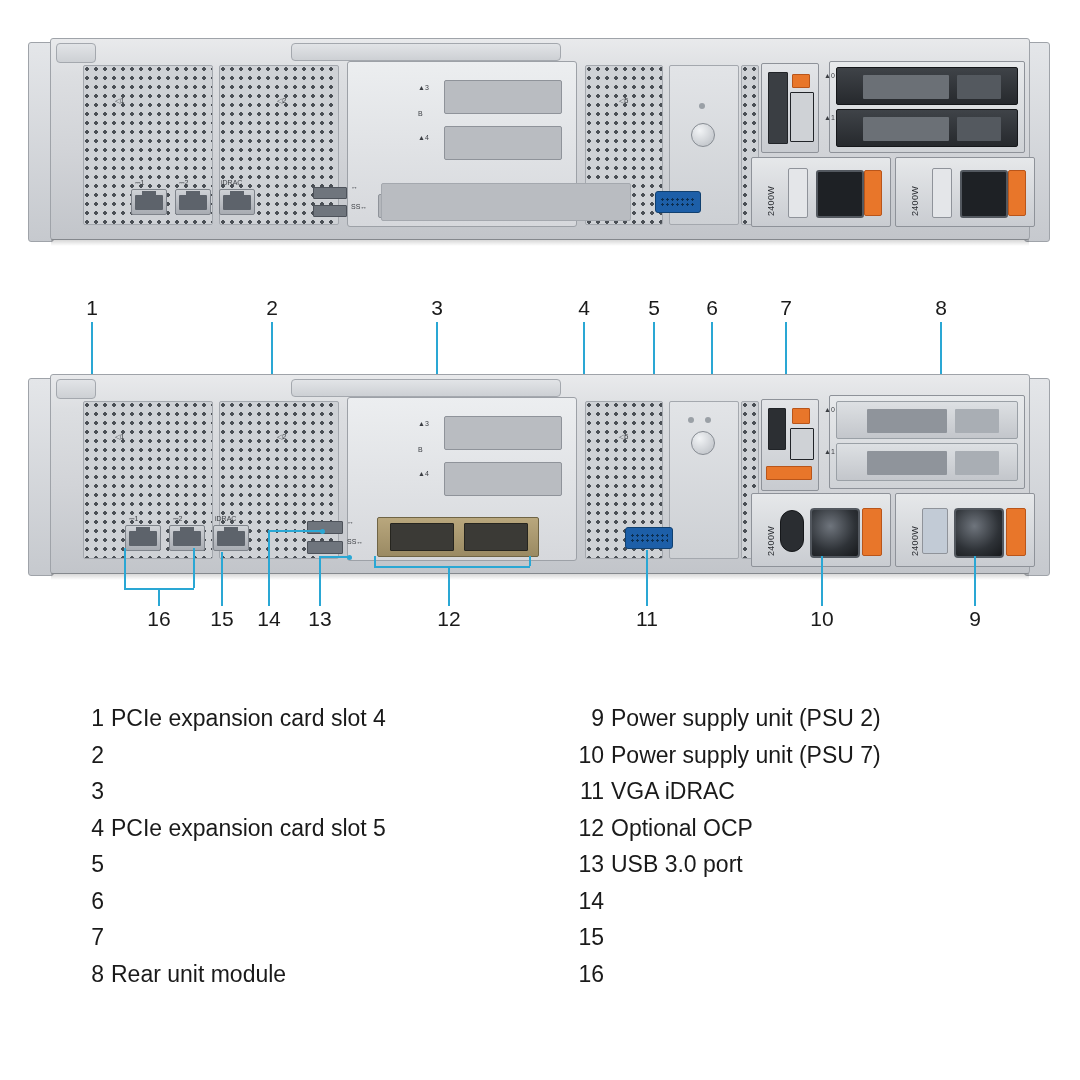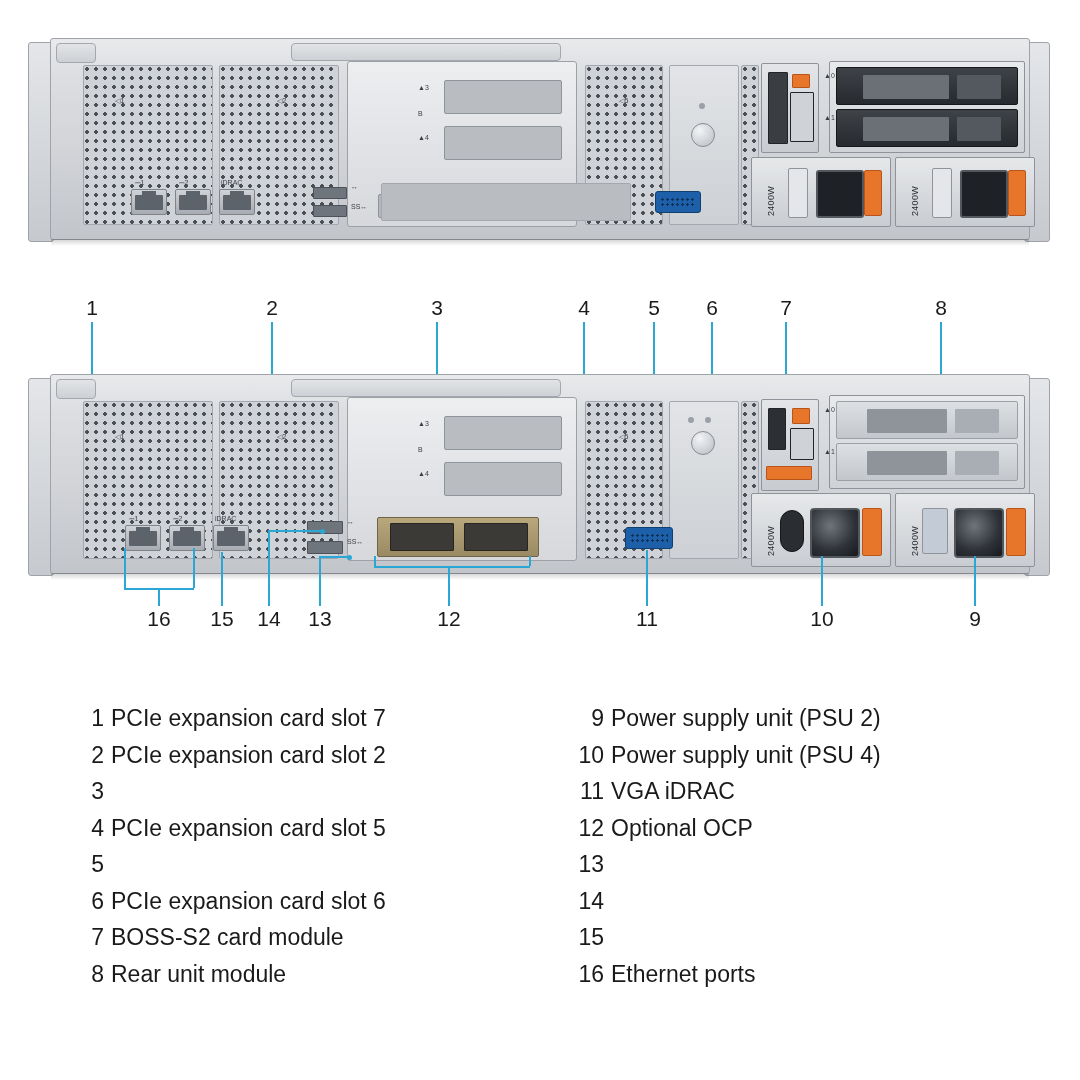--- a/index.html
+++ b/index.html
@@ -413,75 +413,72 @@
     <div class="callnum" style="left:822px;top:607px;">10</div>
 
     <div class="leader v" style="left:974px;top:556px;height:50px;"></div>
     <div class="callnum" style="left:975px;top:607px;">9</div>
   </div>
 
   <div class="legend">
     <div class="legcol left">
       <div class="legrow">
           <span class="legnum">1</span>
-          <span class="legtext">PCIe expansion card slot 7</span>
+          <span class="legtext">PCIe expansion card slot 4</span>
         </div>
       <div class="legrow">
           <span class="legnum">2</span>
-          <span class="legtext">PCIe expansion card slot 2</span>
         </div>
       <div class="legrow">
           <span class="legnum">3</span>
         </div>
       <div class="legrow">
           <span class="legnum">4</span>
           <span class="legtext">PCIe expansion card slot 5</span>
         </div>
       <div class="legrow">
           <span class="legnum">5</span>
         </div>
       <div class="legrow">
           <span class="legnum">6</span>
-          <span class="legtext">PCIe expansion card slot 6</span>
         </div>
       <div class="legrow">
           <span class="legnum">7</span>
-          <span class="legtext">BOSS-S2 card module</span>
         </div>
       <div class="legrow">
           <span class="legnum">8</span>
           <span class="legtext">Rear unit module</span>
         </div>
     </div>
     <div class="legcol right">
       <div class="legrow">
           <span class="legnum">9</span>
           <span class="legtext">Power supply unit (PSU 2)</span>
         </div>
       <div class="legrow">
           <span class="legnum">10</span>
-          <span class="legtext">Power supply unit (PSU 4)</span>
+          <span class="legtext">Power supply unit (PSU 7)</span>
         </div>
       <div class="legrow">
           <span class="legnum">11</span>
           <span class="legtext">VGA iDRAC</span>
         </div>
       <div class="legrow">
           <span class="legnum">12</span>
           <span class="legtext">Optional OCP</span>
         </div>
       <div class="legrow">
           <span class="legnum">13</span>
+          <span class="legtext">USB 3.0 port</span>
         </div>
       <div class="legrow">
           <span class="legnum">14</span>
         </div>
       <div class="legrow">
           <span class="legnum">15</span>
         </div>
       <div class="legrow">
           <span class="legnum">16</span>
-          <span class="legtext">Ethernet ports</span>
         </div>
     </div>
   </div>
 
 </div>
 
 </body></html>

